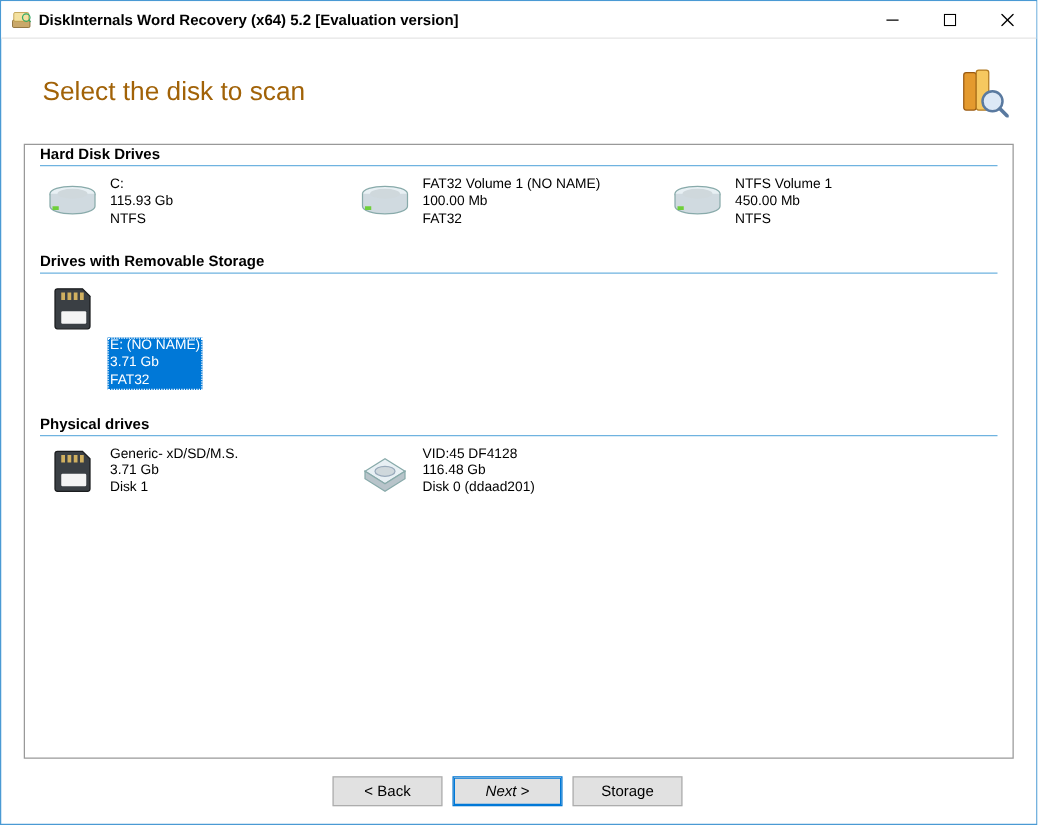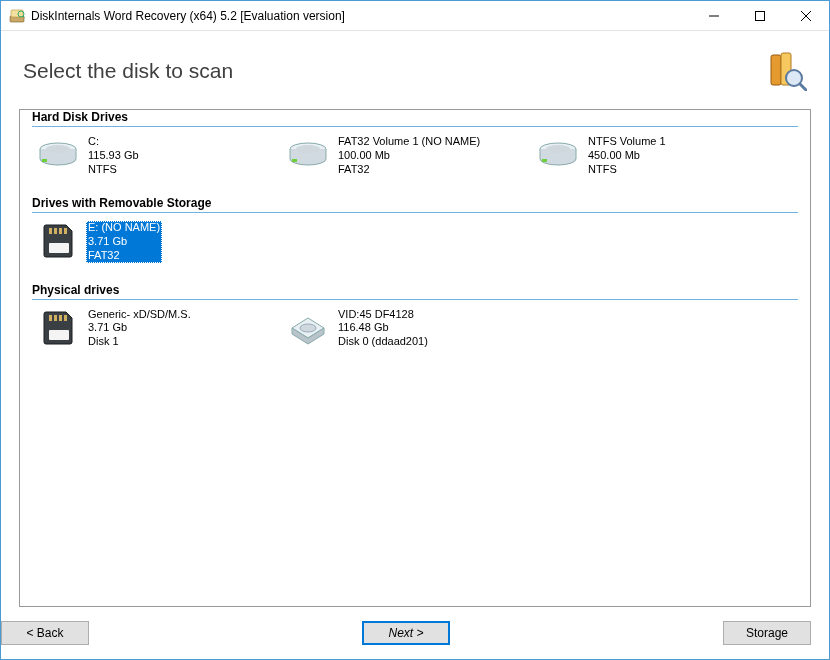--- a/index.html
+++ b/index.html
@@ -21,20 +21,21 @@
     flex-direction: column;
     background: #fff;
   }
   .titlebar {
     height: 30px;
     display: flex;
     align-items: center;
     padding: 0 0 0 8px;
     background: #fff;
     border-bottom: 1px solid #e5e5e5;
+    font-weight: bold;
   }
   .titlebar .app-icon {
     width: 16px; height: 16px;
     margin-right: 6px;
     flex-shrink: 0;
   }
   .titlebar .title-text {
     flex: 0 0 auto;
     font-size: 12px;
     color: #000;
@@ -53,22 +54,22 @@
 
   .header-banner {
     padding: 20px 22px 18px 22px;
     display: flex;
     align-items: center;
     justify-content: space-between;
   }
   .header-banner h1 {
     font-size: 21px;
     font-weight: 400;
-    margin: 0;
-    color: #404040;
+    margin: 11px;
+    color: #a16207;
   }
   .banner-icon {
     width: 40px; height: 40px;
     flex-shrink: 0;
   }
 
   .content-frame {
     margin: 0 18px 0 18px;
     border: 1px solid #999;
     flex: 1 1 auto;
@@ -110,25 +111,26 @@
     font-size: 11px;
     padding: 0 2px;
   }
   .drive-item.selected .labels {
     background: #0078d7;
     color: #fff;
   }
   .drive-item.selected .labels {
     outline: 1px dotted #fff;
     outline-offset: -1px;
+    margin-top: 43px;
   }
 
   .footer-bar {
     display: flex;
-    justify-content: space-between;
+    justify-content: center;
     gap: 8px;
     padding: 14px 18px 14px 0;
   }
   .wiz-btn {
     width: 88px;
     height: 24px;
     font-size: 12px;
     background: #e1e1e1;
     border: 1px solid #adadad;
     cursor: default;

